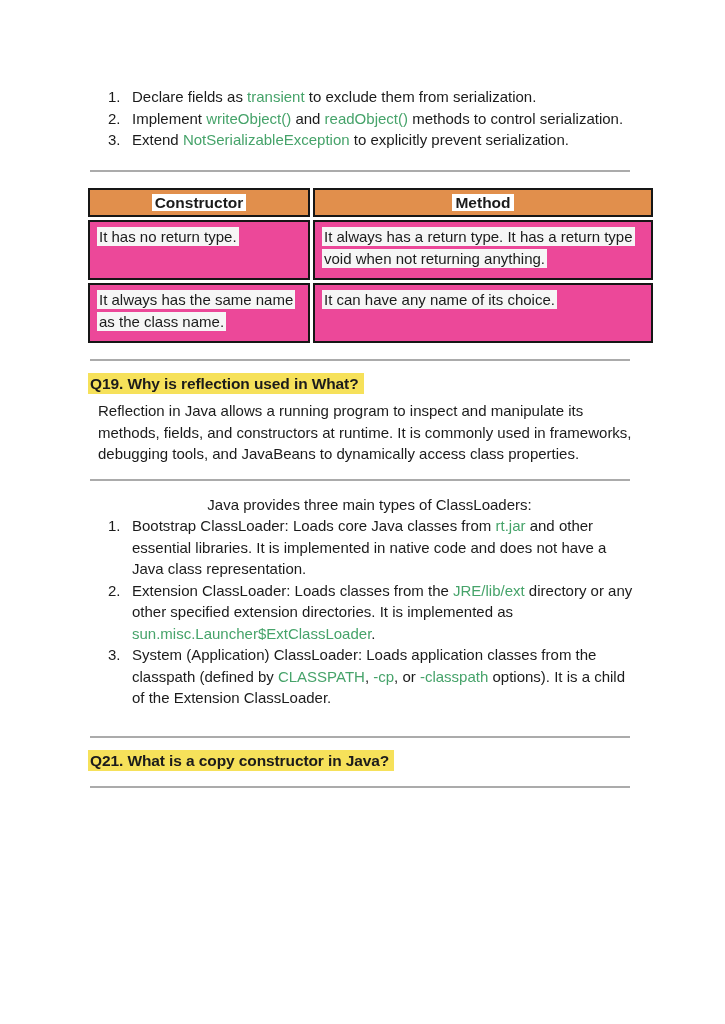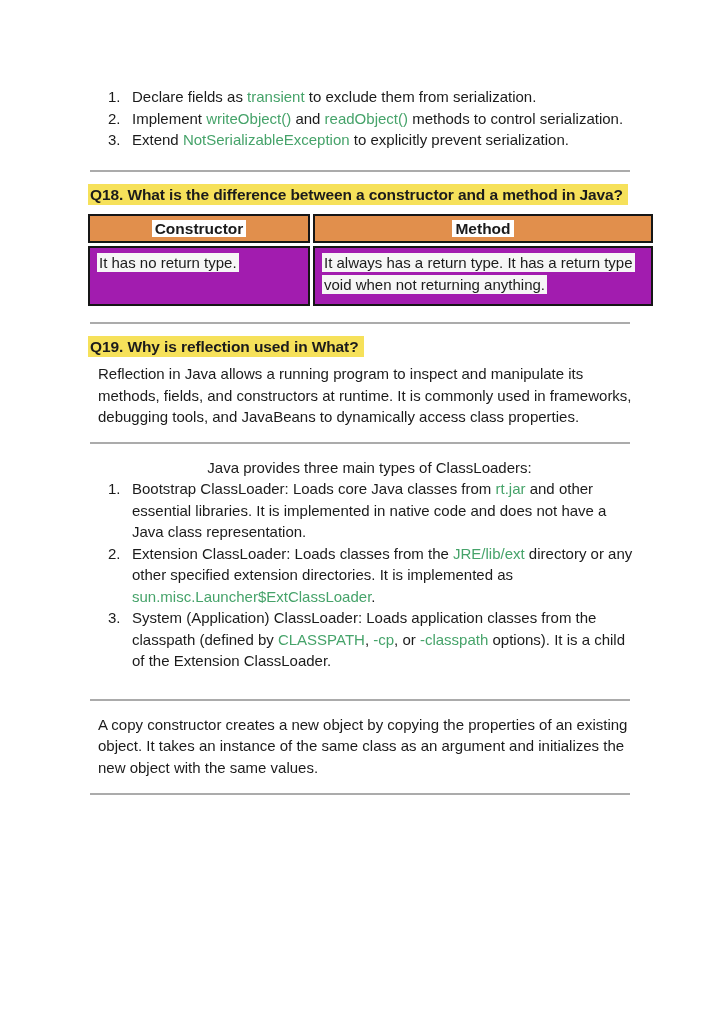--- a/index.html
+++ b/index.html
@@ -55,21 +55,21 @@
   table.cmp-table col.c2{width:340px;}
   table.cmp-table th{
     background:#e18f4c;
     border:2.5px solid #161616;
     padding:2px 4px;
     font-size:15.5px;font-weight:bold;
     text-align:center;
   }
   table.cmp-table th .th-text{background:#ffffff;padding:0 3px;}
   table.cmp-table td{
-    background:#a21caf;
+    background:#ec4899;
     border:2.5px solid #161616;
     padding:4px 7px 8px 7px;
     vertical-align:top;
     line-height:22px;
   }
   table.cmp-table td .cell-text{background:#f6f6f6;padding:1px 2px;box-decoration-break:clone;}
 
   .q20-intro{margin:0 0 18px 0;text-align:center;}
 </style>
 </head>
@@ -79,36 +79,39 @@
 
   <ol class="qlist">
       <li><span>Declare fields as </span><span class="code-green">transient</span><span> to exclude them from serialization.</span></li>
       <li><span>Implement </span><span class="code-green">writeObject()</span><span> and </span><span class="code-green">readObject()</span><span> methods to control serialization.</span></li>
       <li><span>Extend </span><span class="code-green">NotSerializableException</span><span> to explicitly prevent serialization.</span></li>
     </ol>
 
   <hr class="divider d1">
 
   <section>
-    <h2 class="qheading"><span class="hl">Q18. What is the difference between a constructor and a method in Java?</span></h2>
     <table class="cmp-table">
       <colgroup>
           <col class="c1">
           <col class="c2">
         </colgroup>
     <thead>
           <tr>
             <th><span class="th-text">Constructor</span></th>
             <th><span class="th-text">Method</span></th>
           </tr>
         </thead>
         <tbody>
           <tr>
             <td><span class="cell-text">It has no return type.</span></td>
             <td><span class="cell-text">It always has a return type. It has a return type void when not returning anything.</span></td>
+          </tr>
+          <tr>
+            <td><span class="cell-text">It always has the same name as the class name.</span></td>
+            <td><span class="cell-text">It can have any name of its choice.</span></td>
           </tr>
         </tbody>
       </table>
   </section>
 
   <hr class="divider d2">
 
   <section>
     <h2 class="qheading"><span class="hl">Q19. Why is reflection used in What?</span></h2>
     <p class="body-text">Reflection in Java allows a running program to inspect and manipulate its methods, fields, and constructors at runtime. It is commonly used in frameworks, debugging tools, and JavaBeans to dynamically access class properties.</p>
@@ -121,18 +124,18 @@
     <ol class="qlist">
         <li><span>Bootstrap ClassLoader: Loads core Java classes from </span><span class="code-green">rt.jar</span><span> and other essential libraries. It is implemented in native code and does not have a Java class representation.</span></li>
         <li><span>Extension ClassLoader: Loads classes from the </span><span class="code-green">JRE/lib/ext</span><span> directory or any other specified extension directories. It is implemented as </span><span class="code-green">sun.misc.Launcher$ExtClassLoader</span><span>.</span></li>
         <li><span>System (Application) ClassLoader: Loads application classes from the classpath (defined by </span><span class="code-green">CLASSPATH</span><span>, </span><span class="code-green">-cp</span><span>, or </span><span class="code-green">-classpath</span><span> options). It is a child of the Extension ClassLoader.</span></li>
       </ol>
   </section>
 
   <hr class="divider d4">
 
   <section>
-    <p class="body-text">A copy constructor creates a new object by copying the properties of an existing object. It takes an instance of the same class as an argument and initializes the new object with the same values.</p>
+    <h2 class="qheading"><span class="hl">Q21. What is a copy constructor in Java?</span></h2>
   </section>
 
   <hr class="divider d5">
 
 </div>
 
 </body></html>

